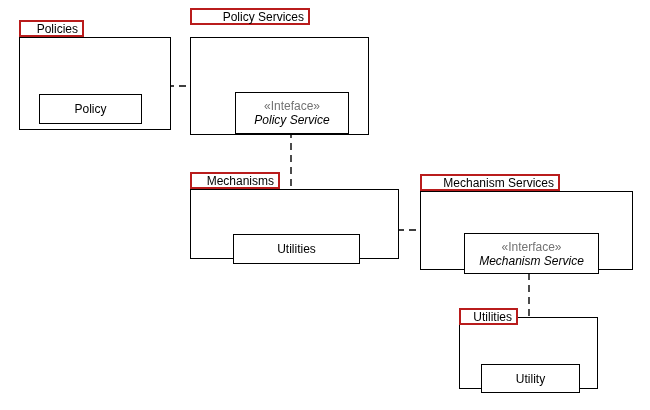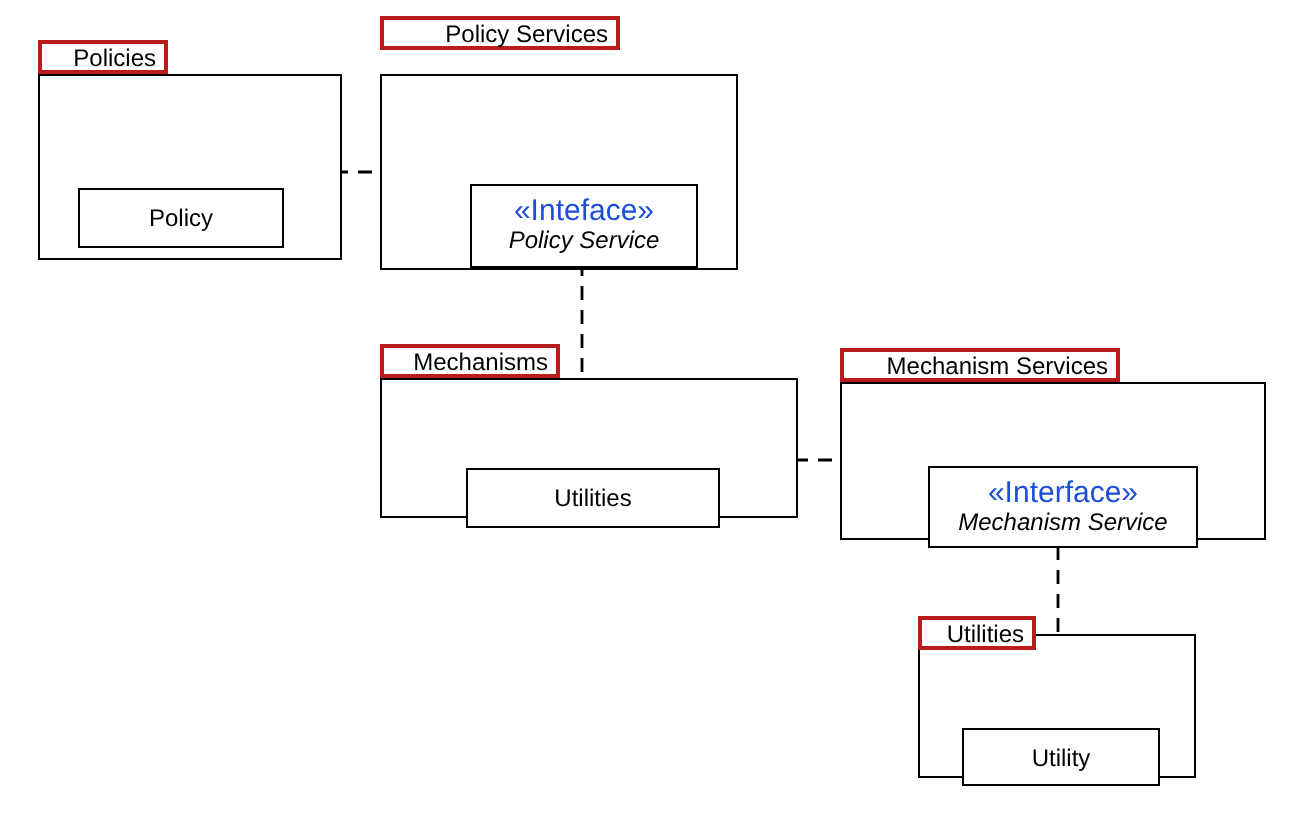--- a/index.html
+++ b/index.html
@@ -63,23 +63,23 @@
     border: 1px solid #000000;
     background: #ffffff;
     display: flex;
     flex-direction: column;
     align-items: center;
     justify-content: center;
     z-index: 4;
     margin-top: 24px;
   }
   .cb-stereotype {
-    font-size: 15px;
+    font-size: 12px;
     line-height: 14px;
-    color: #1d4ed8;
+    color: #737373;
     white-space: nowrap;
   }
   .cb-name {
     font-size: 12px;
     line-height: 14px;
     color: #000000;
     white-space: nowrap;
   }
   .cb-name.italic {
     font-style: italic;

